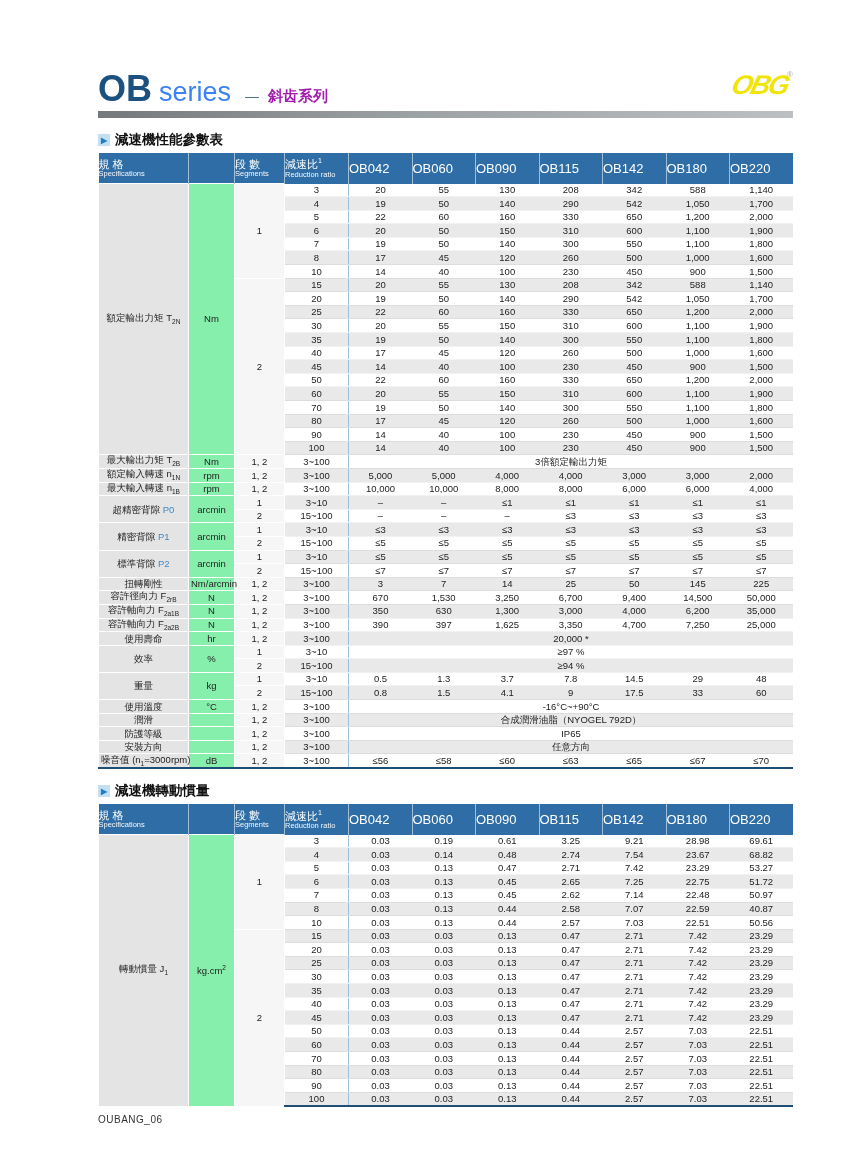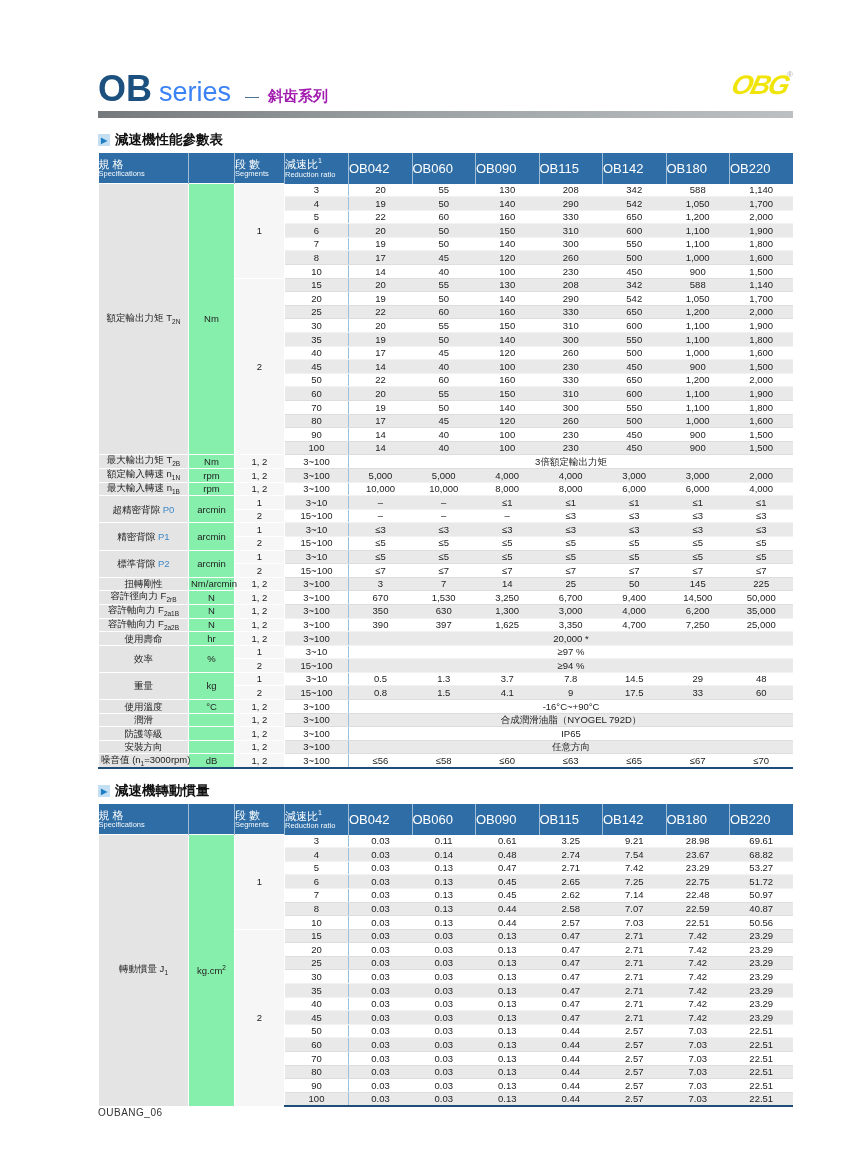--- a/index.html
+++ b/index.html
@@ -37,21 +37,21 @@
   .c-seg{background:#f6f6f6;border:1px solid #fff;}
   .d{border-bottom:1px solid rgba(0,0,0,.05);}
   tr.odd .d{background:#e9e9e9;}
   tr.even .d{background:#ffffff;}
   .first-data{border-left:1px solid #9cc0dc;}
   tr.seg-break td{border-top:1px solid #9cc0dc;}
   tbody tr:last-child td{border-bottom:2px solid #1e4d78;}
   .accent{color:#3f88c5;}
   
   .footnote{margin-top:6px;font-size:10.5px;color:#222;}
-  .doc-code{margin-top:0;font-size:10px;color:#333;letter-spacing:.5px;}
+  .doc-code{margin-top:7px;font-size:10px;color:#333;letter-spacing:.5px;}
 </style>
 </head>
 <body>
 
 <div class="page">
 
   <header>
     <div class="brand-line">
       <span class="brand-ob">OB</span>
       <span class="brand-series">series</span>
@@ -602,21 +602,21 @@
             <th class="h-model">OB220</th>
           </tr>
         </thead>
         <tbody>
           <tr class="even">
             <td class="c-label" rowspan="20"><span>轉動慣量 J</span><sub>1</sub></td>
             <td class="c-unit" rowspan="20"><span>kg.cm</span><sup>2</sup></td>
             <td class="c-seg" rowspan="7">1</td>
             <td class="c-ratio d">3</td>
             <td class="c-val d first-data">0.03</td>
-            <td class="c-val d">0.11</td>
+            <td class="c-val d">0.19</td>
             <td class="c-val d">0.61</td>
             <td class="c-val d">3.25</td>
             <td class="c-val d">9.21</td>
             <td class="c-val d">28.98</td>
             <td class="c-val d">69.61</td>
           </tr>
           <tr class="odd">
             <td class="c-ratio d">4</td>
             <td class="c-val d first-data">0.03</td>
             <td class="c-val d">0.14</td>

